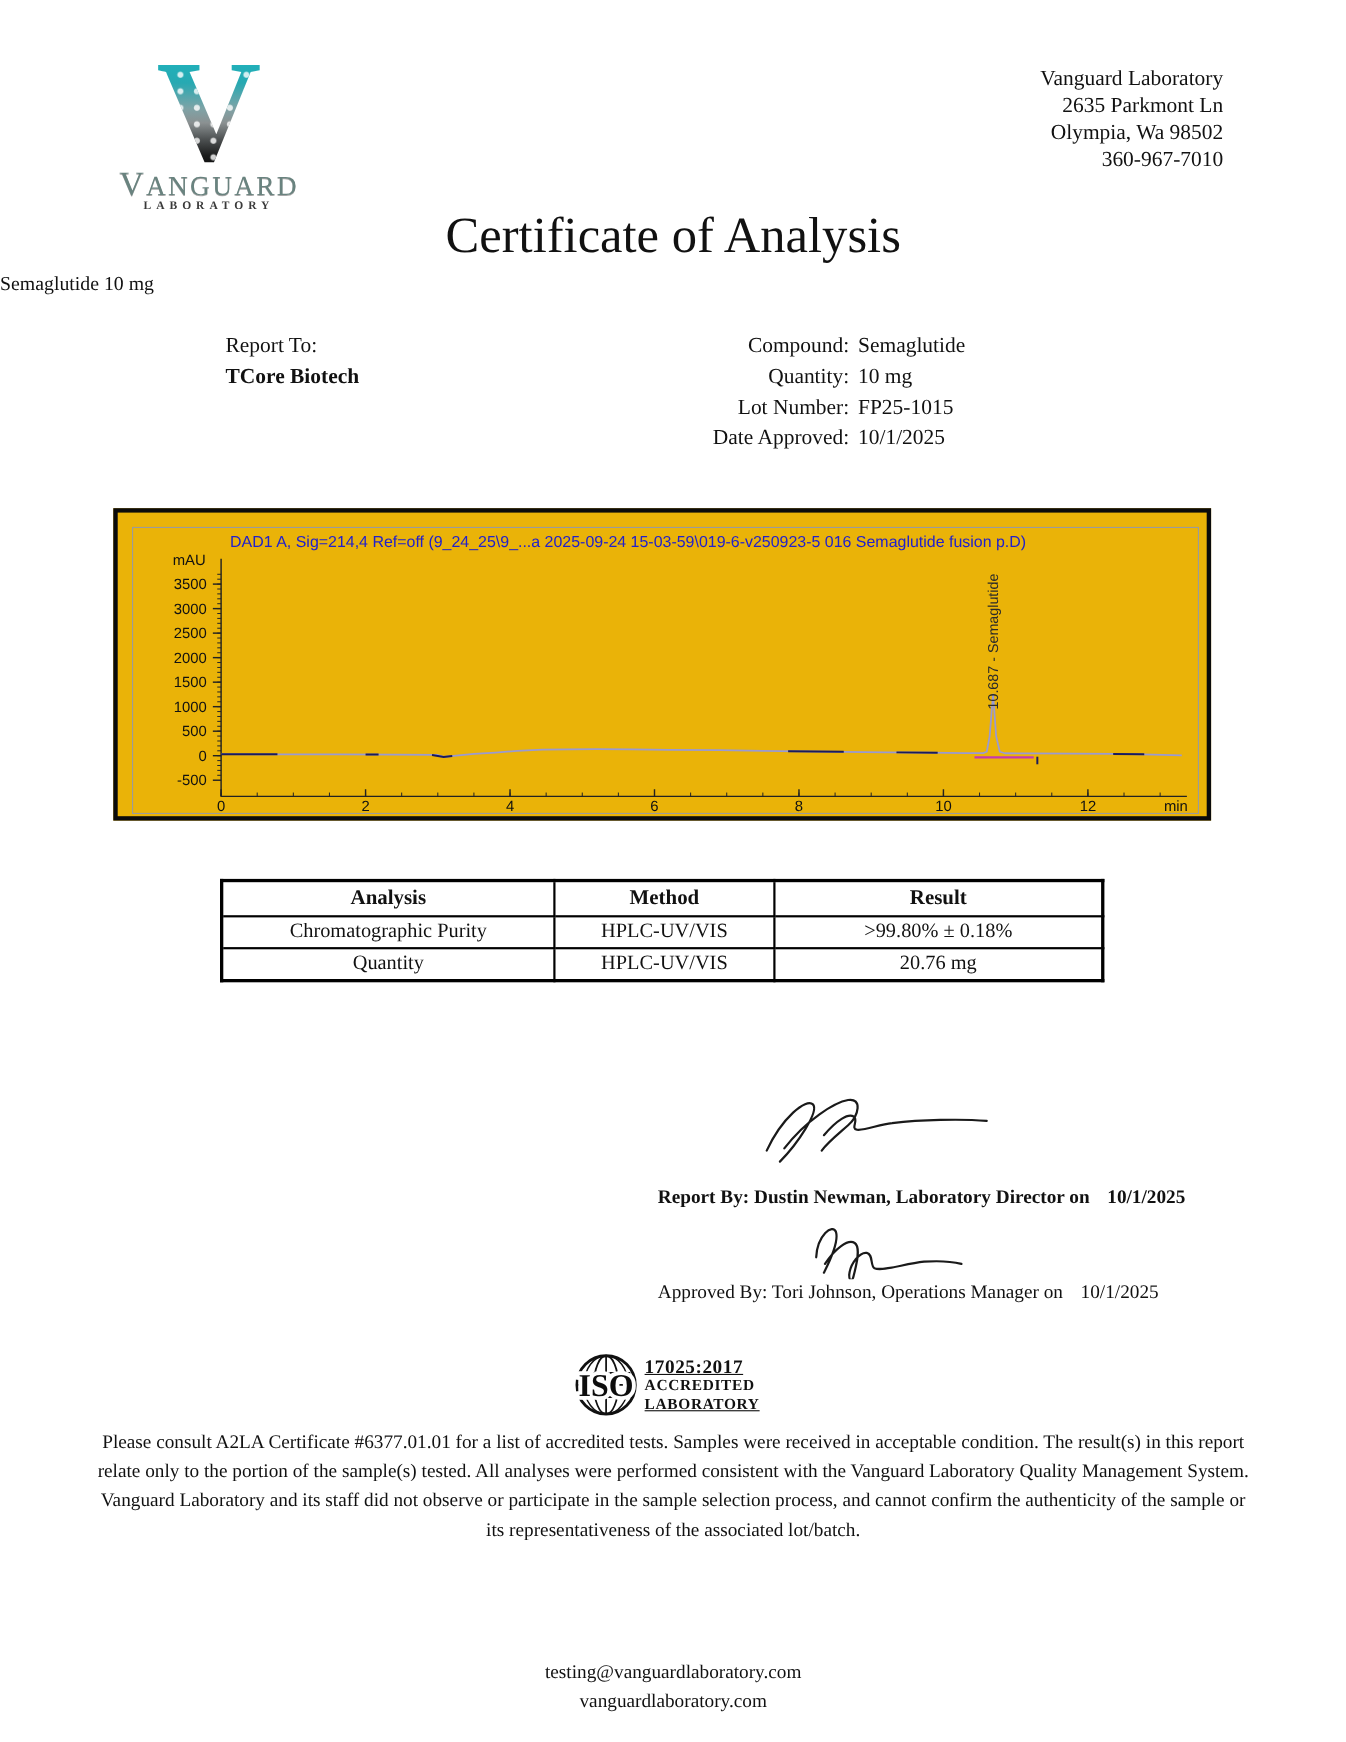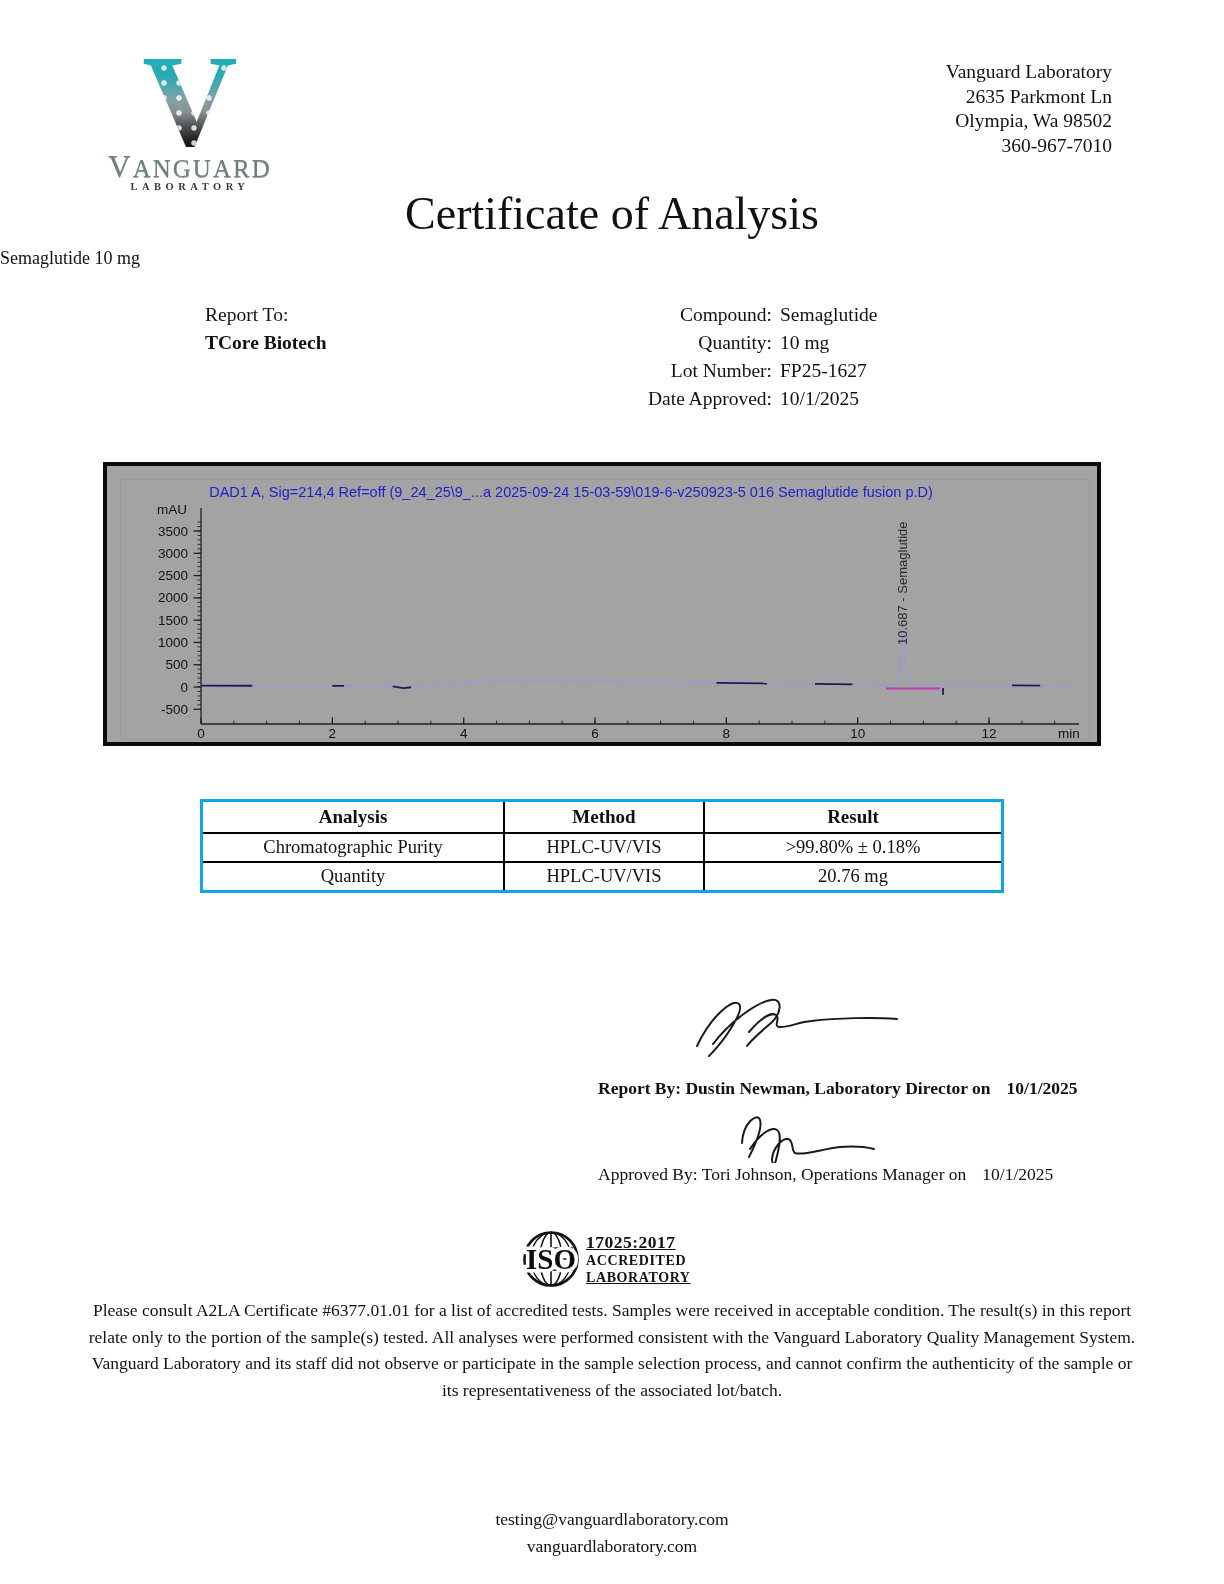--- a/index.html
+++ b/index.html
@@ -30,32 +30,32 @@
   .report-to{position:absolute;left:205px;top:301px;font-size:19.5px;line-height:28px;}
   .report-to .name{font-weight:bold;}
   .info{position:absolute;left:540px;top:301px;font-size:19.5px;line-height:28px;}
   .info .row{display:flex;}
   .info .lbl{width:232px;text-align:right;}
   .info .val{margin-left:8px;}
   .info .val2{margin-left:40px;}
 
   
   .chrom-box{position:absolute;left:103px;top:462px;width:998px;height:284px;
-    border:4px solid #0b0b0b;box-sizing:border-box;background:#a3a3a3;}
+    border:4px solid #0b0b0b;box-sizing:border-box;background:#eab308;}
   .chrom-inner{position:absolute;left:13px;top:13px;width:970px;height:261px;
     border:1px solid #9b9b9b;box-sizing:border-box;}
   .chrom-inner svg{position:absolute;left:0;top:0;overflow:visible;
     font-family:"Liberation Sans",sans-serif;}
 
   
   .results{position:absolute;left:200px;top:799px;border-collapse:collapse;}
   .results th,.results td{border:2px solid #000;text-align:center;padding:0 6px;}
   .results th{font-size:19px;height:30px;}
   .results td{font-size:18.5px;height:27px;}
-  .results{border:3px solid #0ea5e9;}
+  .results{border:3px solid #000000;}
   .col-a{width:288px;}.col-m{width:186px;}.col-r{width:284px;}
 
   
   .sigblock{position:absolute;left:592px;top:992px;width:470px;font-size:17.5px;}
   .sig1{position:absolute;left:95px;top:0px;}
   .sig2{position:absolute;left:138px;top:113px;}
   .sigline1{position:absolute;left:6px;top:86px;white-space:nowrap;font-weight:bold;}
   .sigline2{position:absolute;left:6px;top:172px;white-space:nowrap;}
   .sigdate{margin-left:16px;}
   .sig path{fill:none;stroke:#1a1a1a;stroke-width:2;stroke-linecap:round;}
@@ -103,21 +103,21 @@
     <div class="row">
       <span class="lbl">Compound:</span>
       <span class="val">Semaglutide</span>
     </div>
     <div class="row">
       <span class="lbl">Quantity:</span>
       <span class="val">10 mg</span>
     </div>
     <div class="row">
       <span class="lbl">Lot Number:</span>
-      <span class="val">FP25-1627</span>
+      <span class="val">FP25-1015</span>
     </div>
     <div class="row">
       <span class="lbl">Date Approved:</span>
       <span class="val">10/1/2025</span>
     </div>
   </div>
 
   <div class="chrom-box">
     <div class="chrom-inner">
       <svg id="chrom-svg" width="968" height="259" viewBox="0 0 968 259">

